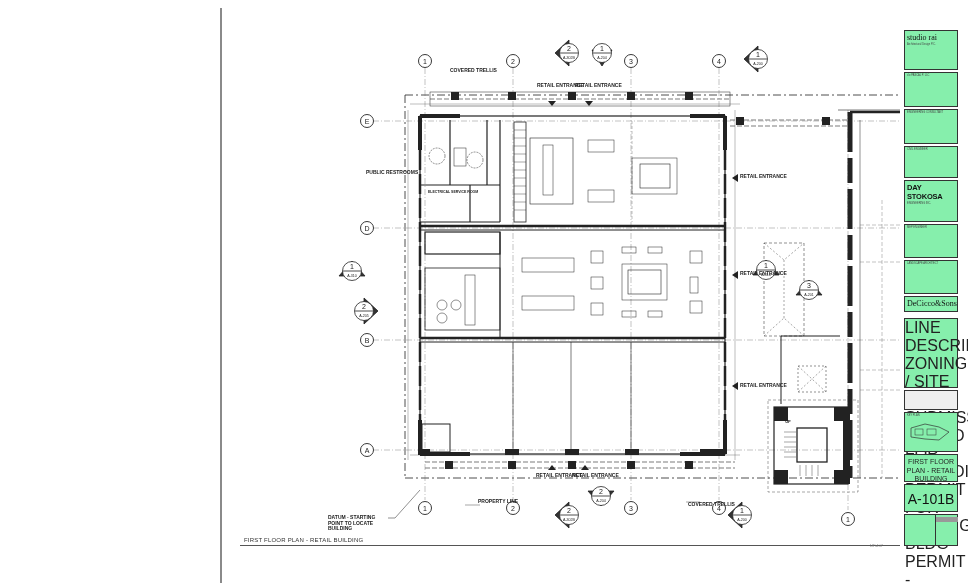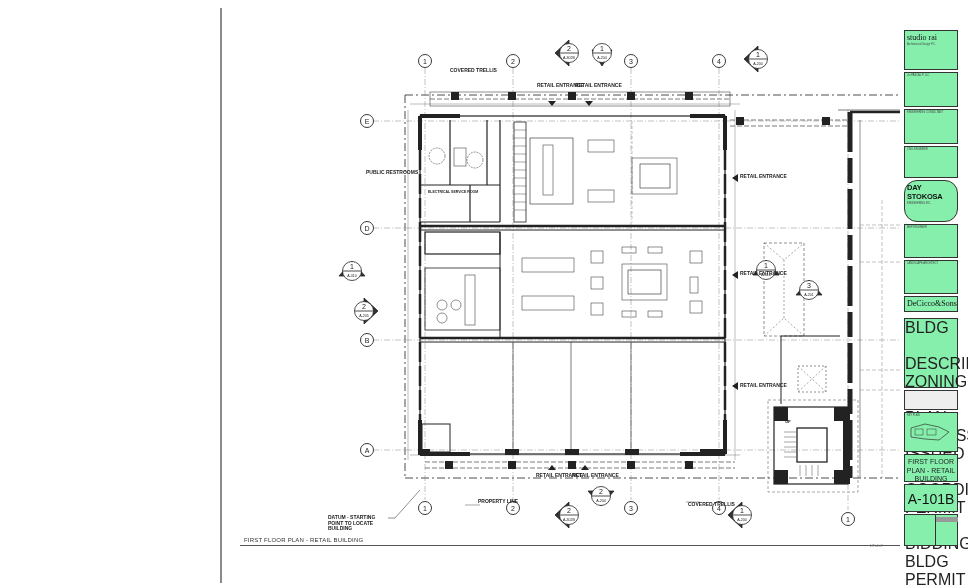--- a/index.html
+++ b/index.html
@@ -345,35 +345,35 @@
 </div>
 <div class="tb" style="top:72px;height:35px;">
   <div class="small">c/o PASCAL P. LLC</div>
 </div>
 <div class="tb" style="top:109px;height:35px;">
   <div class="small">ENGINEERING CONSULTANT</div>
 </div>
 <div class="tb" style="top:146px;height:32px;">
   <div class="small">CIVIL ENGINEER</div>
 </div>
-<div class="tb" style="top:180px;height:42px;border-radius:13px;">
+<div class="tb" style="top:180px;height:42px;">
   <div class="firm bold">DAY STOKOSA</div>
   <div class="small">ENGINEERING INC.</div>
 </div>
 <div class="tb" style="top:224px;height:34px;">
   <div class="small">MEP ENGINEER</div>
 </div>
 <div class="tb" style="top:260px;height:34px;">
   <div class="small">LANDSCAPE ARCHITECT</div>
 </div>
 <div class="tb" style="top:296px;height:16px;">
   <div class="firm">DeCicco&amp;Sons</div>
 </div>
 <div class="tb rows" style="top:318px;height:70px;">
-  <div><span>BLDG</span> &nbsp; <span>DESCRIPTION</span></div>
+  <div><span>LINE</span> &nbsp; <span>DESCRIPTION</span></div>
   <div>ZONING / SITE PLAN SUBMISSION</div>
   <div>ISSUED FOR COORDINATION</div>
   <div>PERMIT FOR BIDDING</div>
   <div>BLDG PERMIT - RETAIL BUILDING</div>
 
 </div>
 <div class="tb" style="top:390px;height:20px;background:#eee;"></div>
 <div class="tb" style="top:412px;height:40px;">
   <div class="small">KEY PLAN</div>
   <svg width="50" height="28" viewBox="0 0 50 28">

